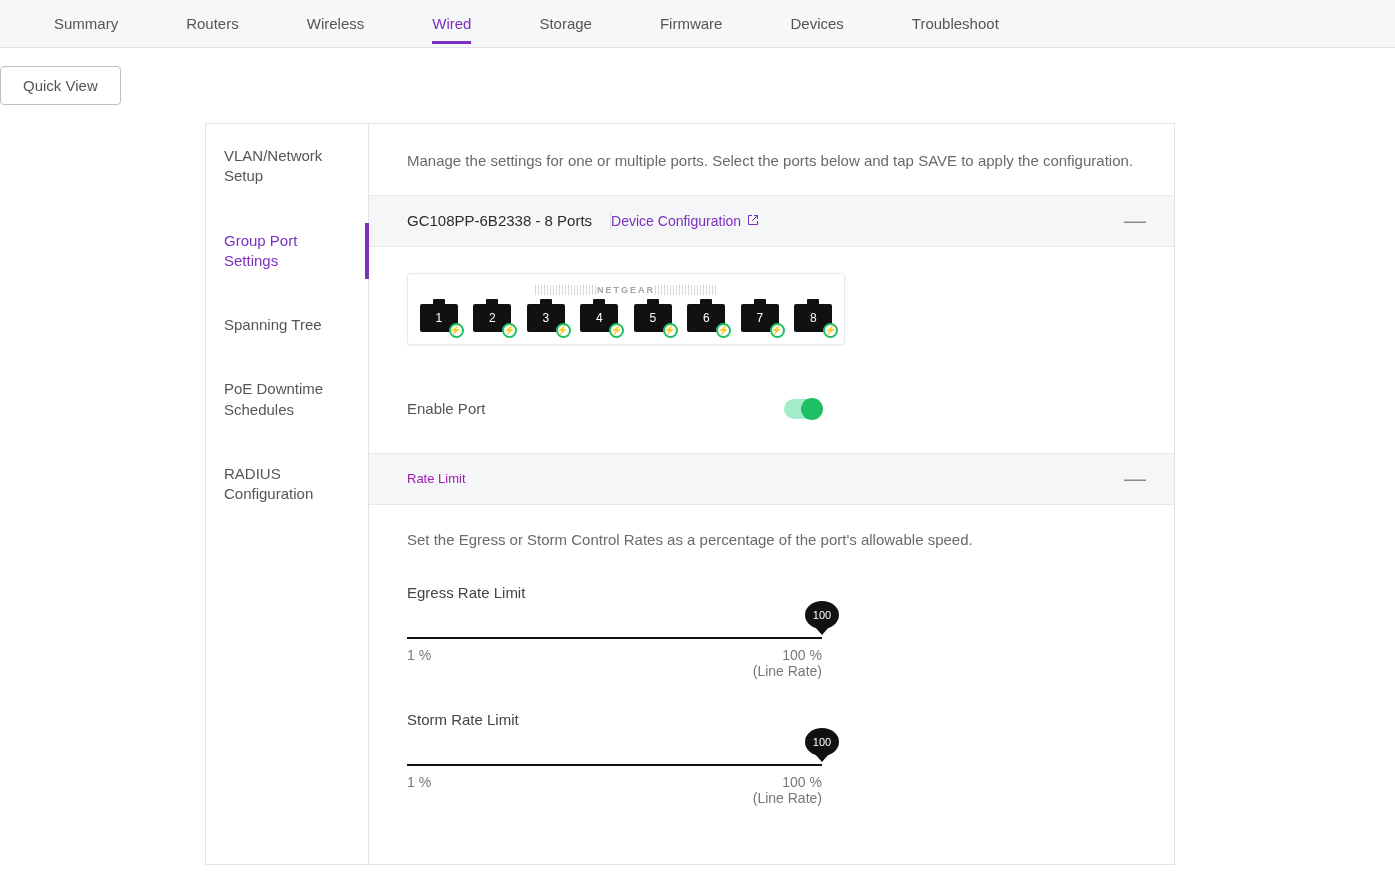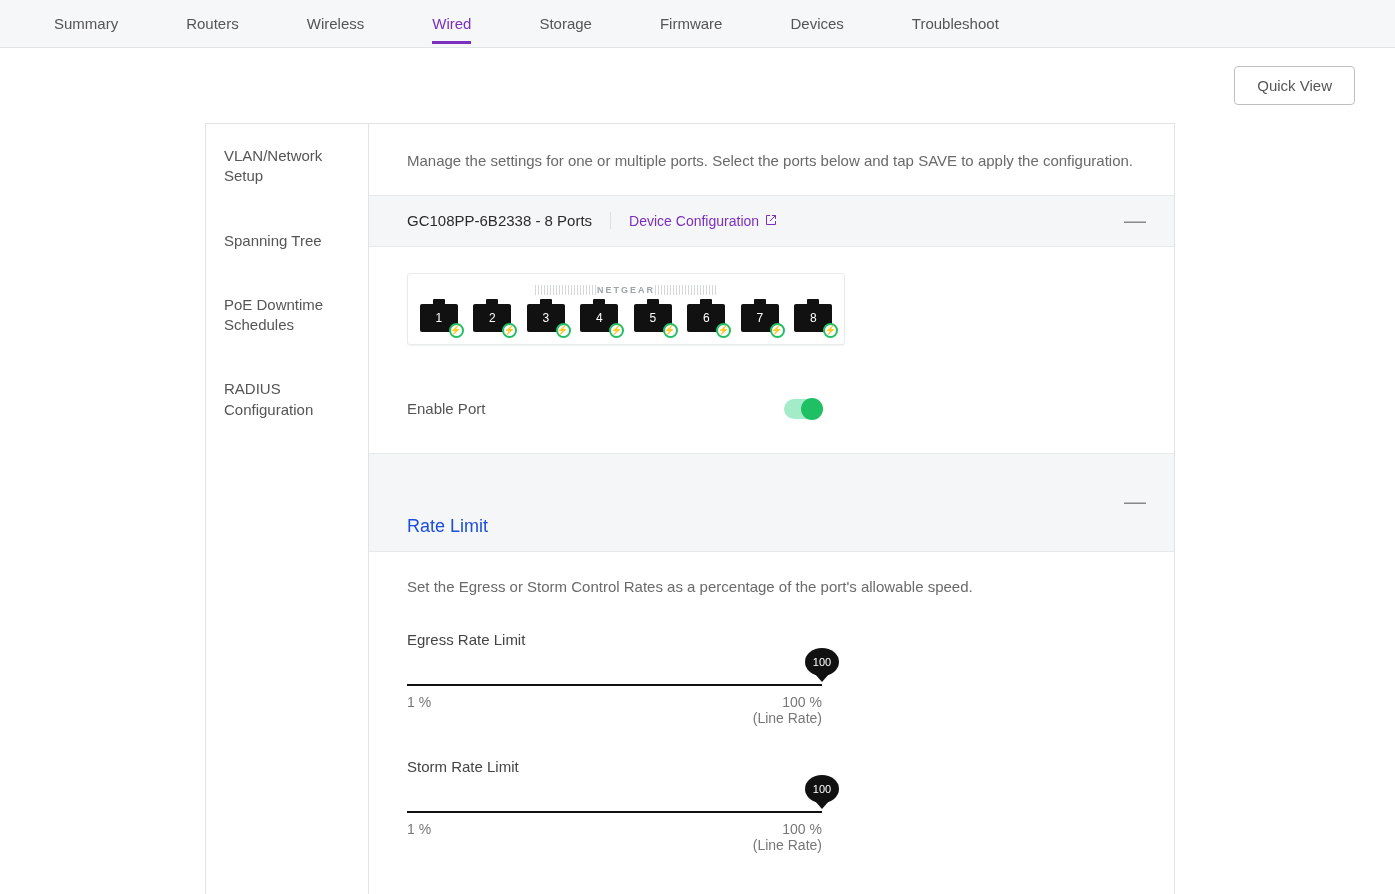--- a/index.html
+++ b/index.html
@@ -37,21 +37,21 @@
     position: absolute;
     left: 34px;
     right: 34px;
     bottom: 0;
     height: 3px;
     background: #7b2fbf;
   }
   
   .quickrow {
     display: flex;
-    justify-content: flex-end;
+    justify-content: flex-start;
     padding: 18px 40px 18px 0;
   }
   .quickview-btn {
     border: 1px solid #bfbfbf;
     background: #fff;
     border-radius: 4px;
     padding: 10px 22px;
     font-size: 15px;
     color: #555;
     cursor: pointer;
@@ -106,21 +106,20 @@
     border-top: 1px solid #e7eaec;
     border-bottom: 1px solid #e7eaec;
     padding: 14px 28px 14px 38px;
     display: flex;
     align-items: center;
     justify-content: space-between;
   }
   .section-header .left {
     display: flex;
     align-items: center;
-    gap: 18px;
   }
   .section-header .devname {
     font-size: 15px;
     color: #2b2b2b;
     padding-right: 18px;
     border-right: 1px solid #dcdfe2;
   }
   .section-header .devconfig {
     color: #7b2fbf;
     font-size: 14px;
@@ -330,20 +329,21 @@
     <div class="tab">Troubleshoot</div>
   </div>
 
 <div class="quickrow">
   <button class="quickview-btn">Quick View</button>
 </div>
 
 <div class="card">
   <div class="sidebar" id="sidebar">
       <div class="sidebar-item">VLAN/Network Setup</div>
+      <div class="sidebar-item active">Group Port Settings</div>
       <div class="sidebar-item">Spanning Tree</div>
       <div class="sidebar-item">PoE Downtime Schedules</div>
       <div class="sidebar-item">RADIUS Configuration</div>
     </div>
   <div class="content">
 
     <div class="intro">Manage the settings for one or multiple ports. Select the ports below and tap SAVE to apply the configuration.</div>
 
     <div class="section-header">
       <div class="left">
@@ -407,21 +407,21 @@
       </div>
 
       <div class="row">
         <span class="row-label">Enable Port</span>
         <div class="toggle on"></div>
       </div>
     </div>
 
     <div class="section-header">
       <div class="left">
-        <span style="color:#1d4ed8;font-size:18px;margin-top:48px;">Rate Limit</span>
+        <span style="color:#a21caf;font-size:13px;">Rate Limit</span>
       </div>
       <span class="caret-icon">—</span>
     </div>
 
     <div class="section-body">
       <div class="rate-desc">Set the Egress or Storm Control Rates as a percentage of the port's allowable speed.</div>
       <div id="sliders">
           <div class="slider-block">
             <div class="slider-title">Egress Rate Limit</div>
             <div class="slider-track">

